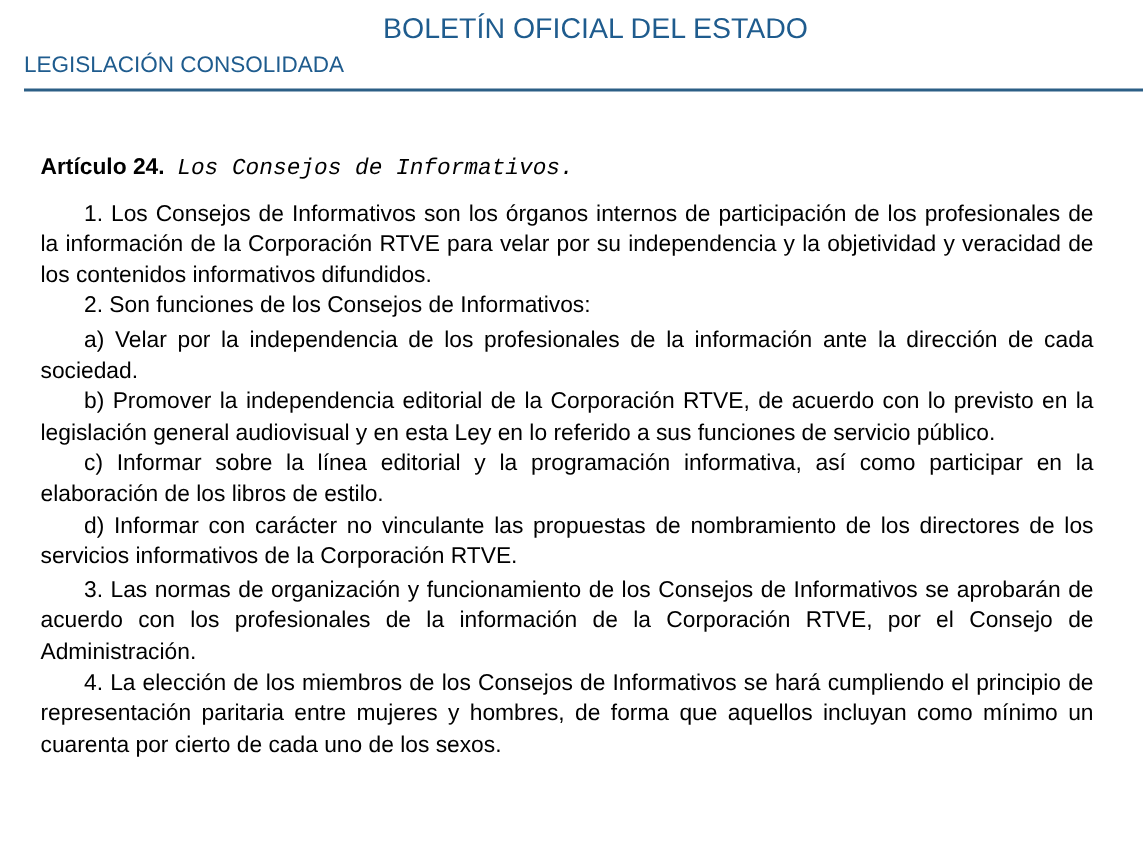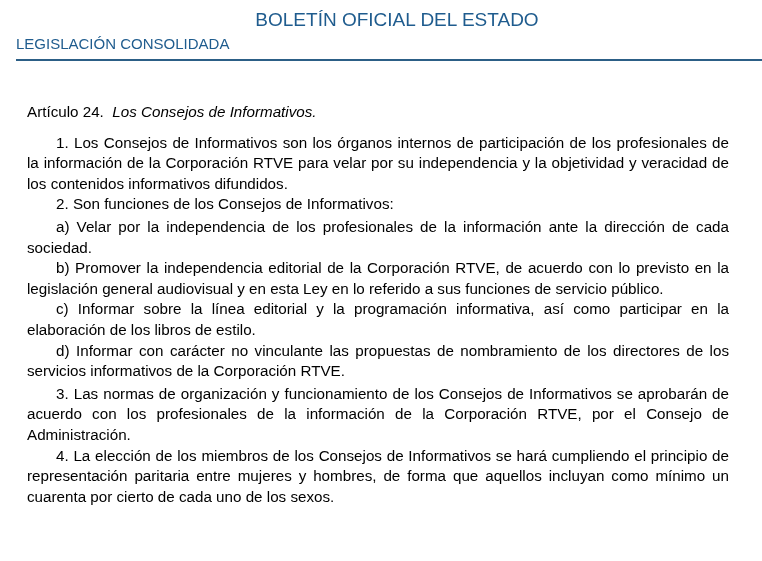--- a/index.html
+++ b/index.html
@@ -17,22 +17,22 @@
     font-size: 15px; color: #1f5c8e; line-height: 18px;
   }
   .h-rule {
     position: absolute; left: 0; top: 59px; width: 762px; height: 2px; background: #2c5f86;
   }
   .content {
     position: absolute; left: 27px; top: 102px; width: 702px;
     font-size: 15.2px; line-height: 20.6px;
   }
   .art-head { margin: 0 0 10px 0; }
-  .art-head .num { font-weight: normal; }
-  .art-head .ttl { font-style: italic; }
+  .art-head .num { font-weight: bold; }
+  .art-head .ttl { font-style: italic; font-family: Liberation Mono, monospace; }
   p { margin: 0; text-align: justify; text-indent: 29px; }
   .gap { margin-top: 2px; }
 </style>
 </head>
 <body>
 
 <div class="header">
   <div class="h-title">BOLETÍN OFICIAL DEL ESTADO</div>
   <div class="h-sub">LEGISLACIÓN CONSOLIDADA</div>
   <div class="h-rule"></div>

